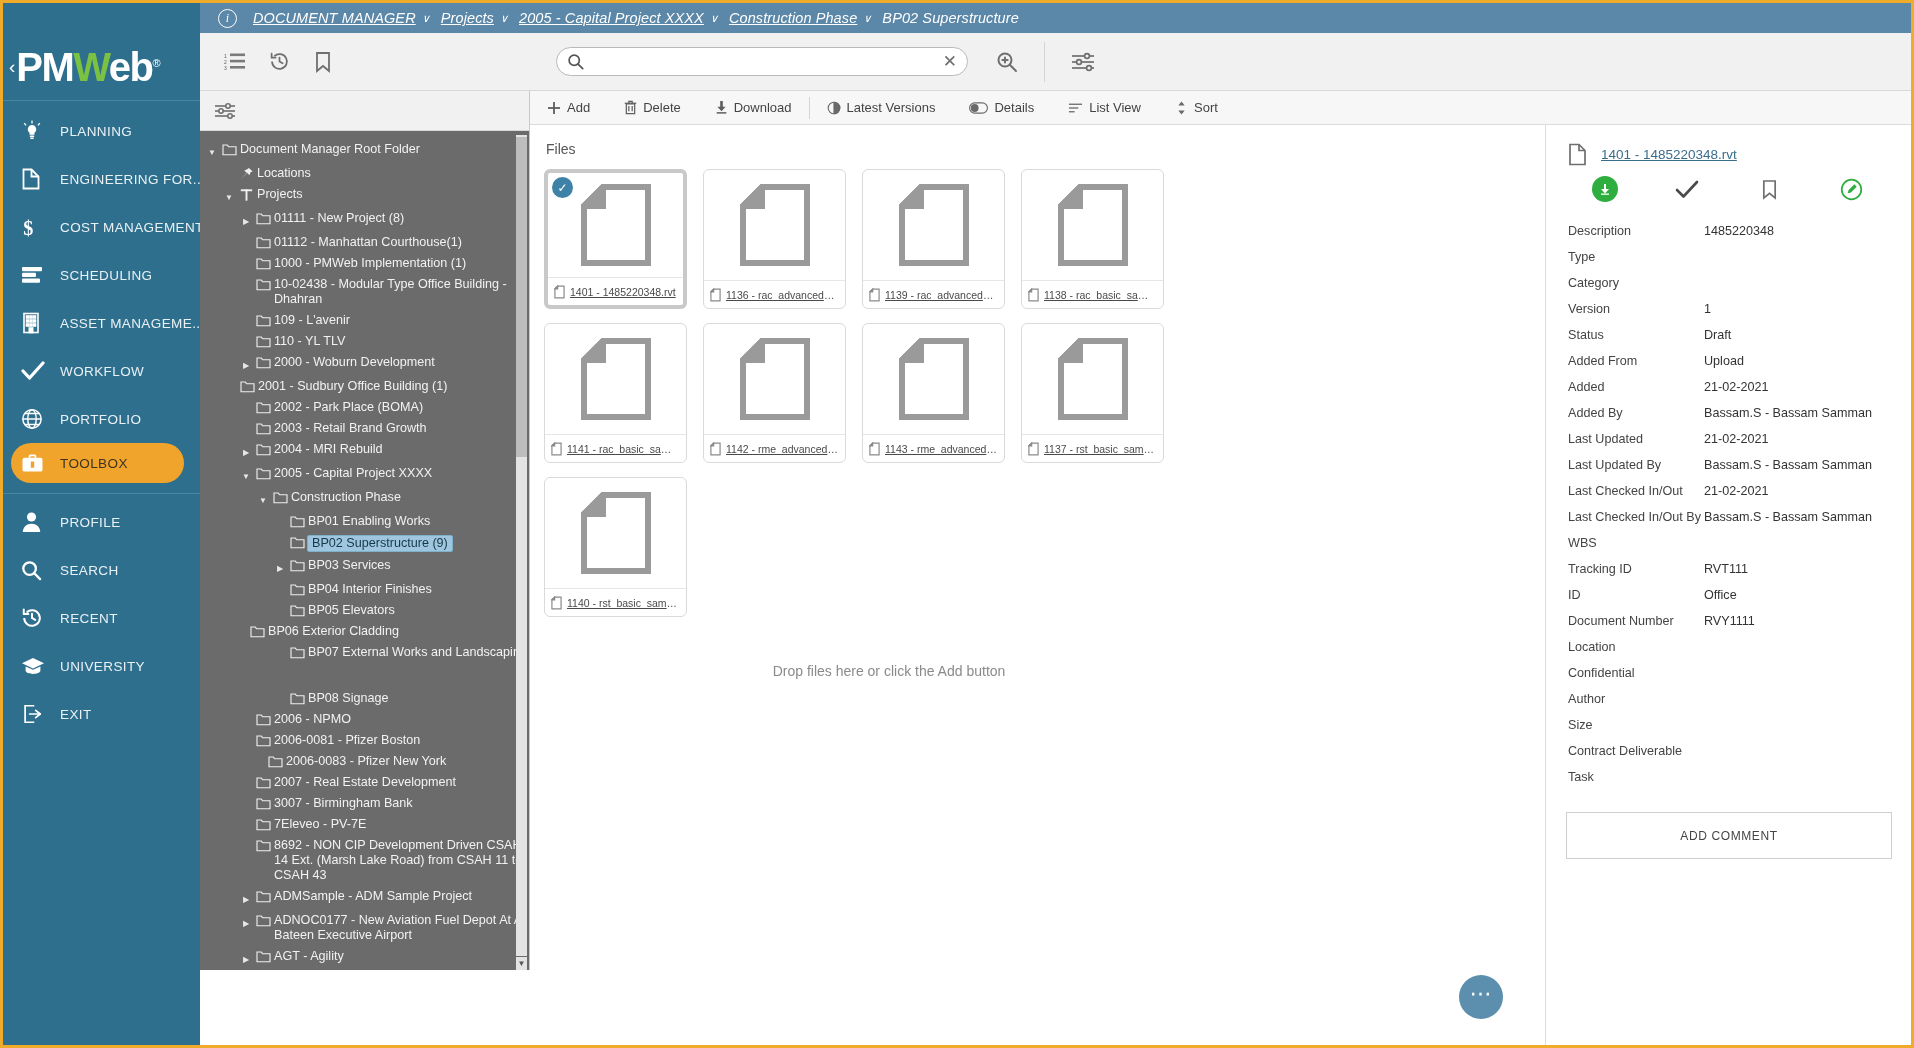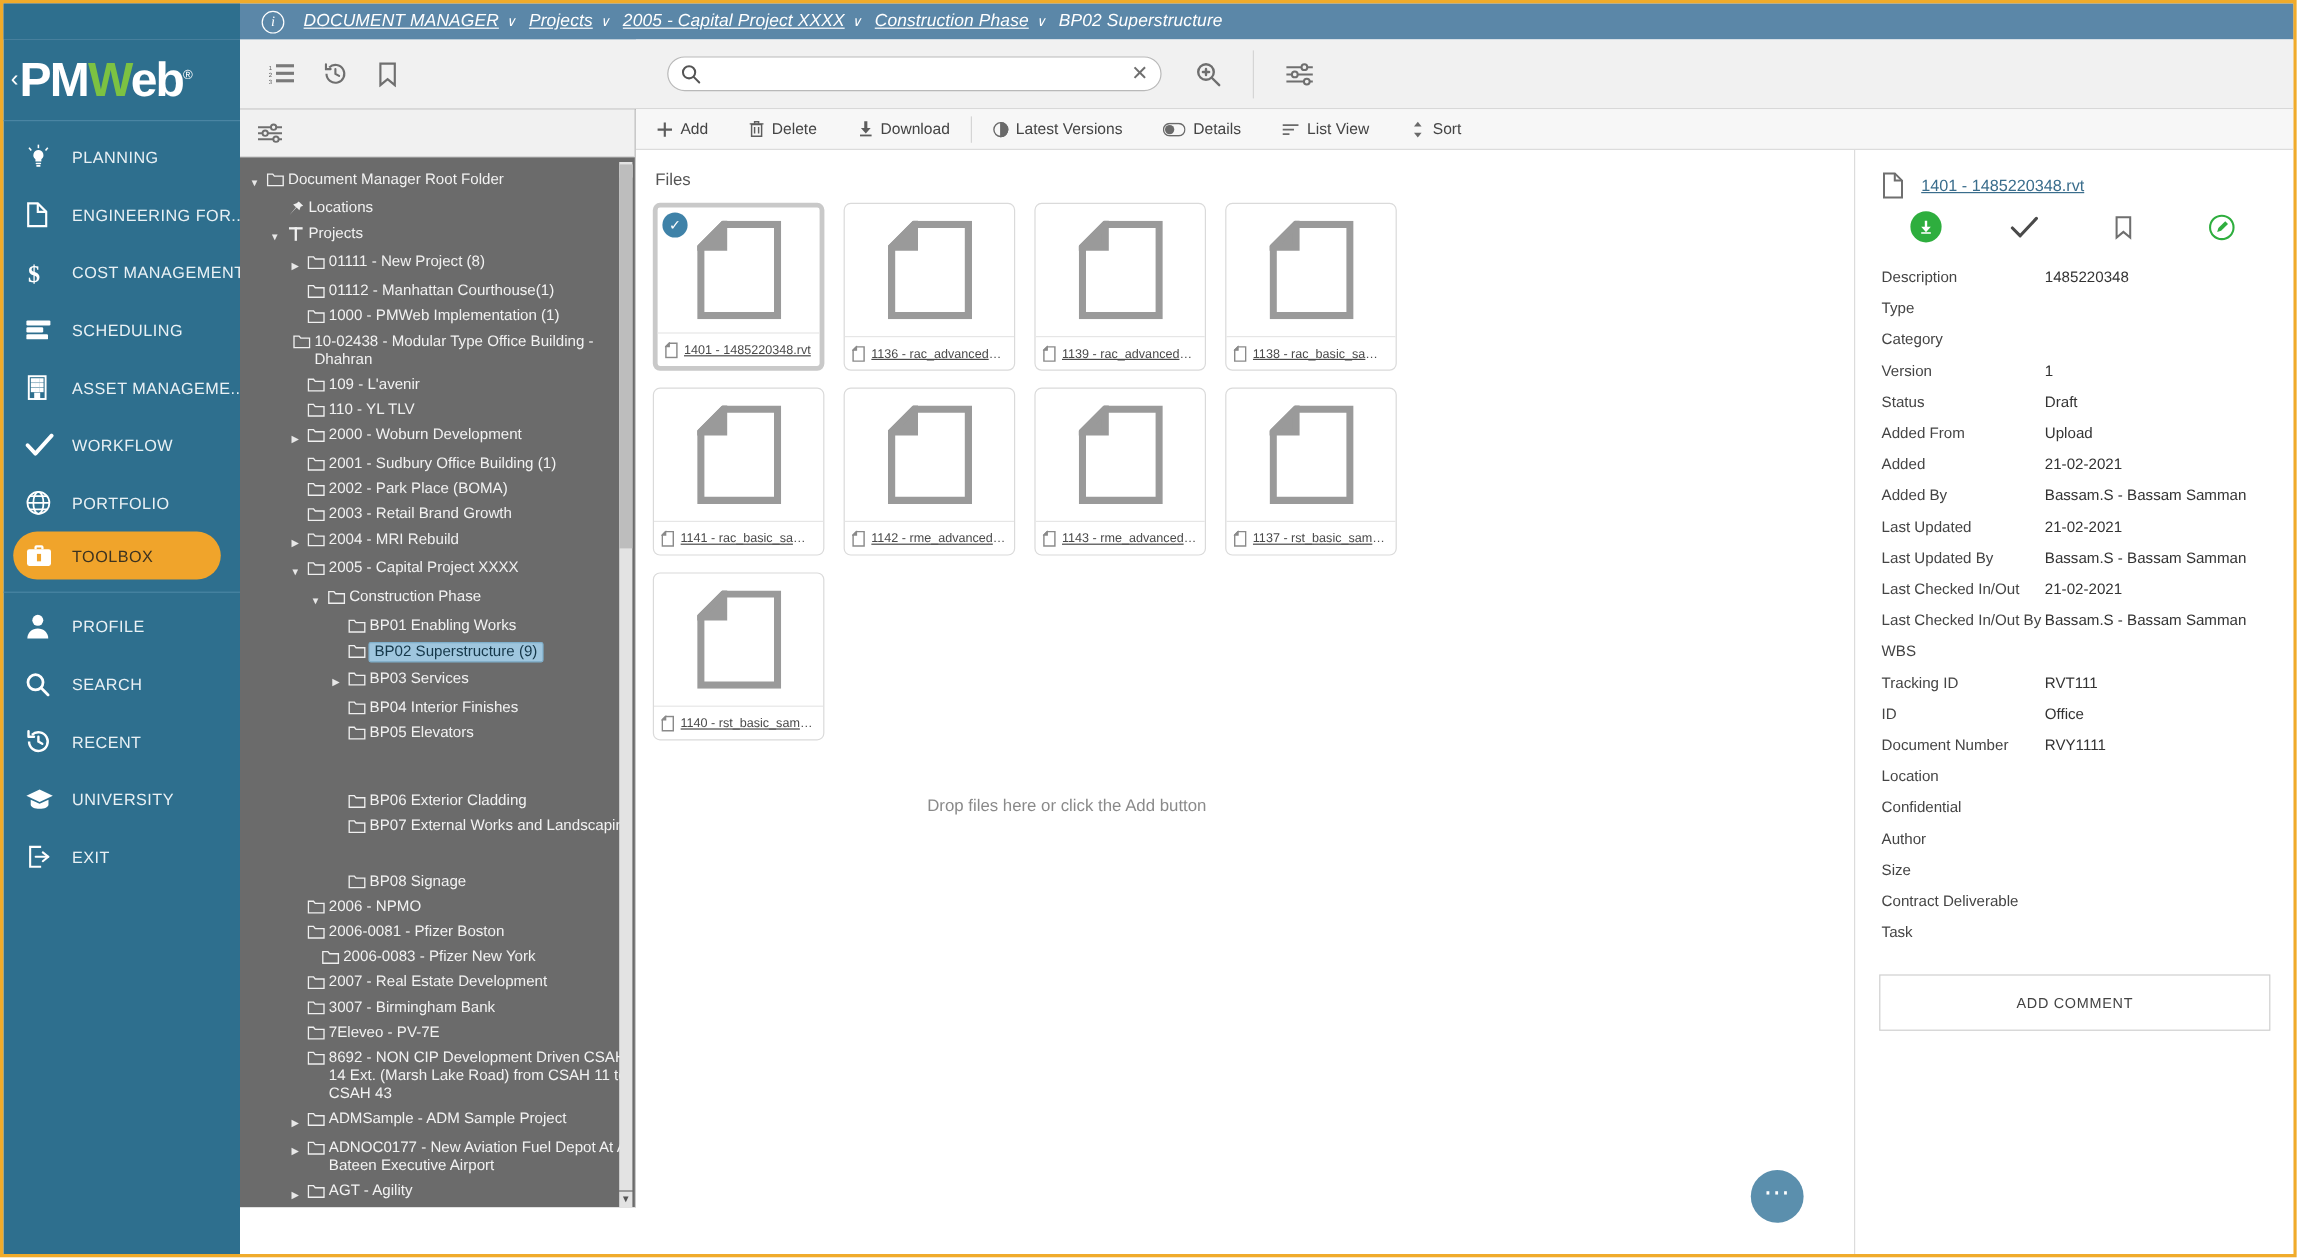--- a/index.html
+++ b/index.html
@@ -450,21 +450,21 @@
               </div>
               <div class="tnode" style="padding-left: 40px;">
                 <span class="arrow"></span>
                 <span class="ficon">
                   <svg width="15" height="13" viewBox="0 0 16 14" fill="none" stroke="#f0f0f0" stroke-width="1.2">
                     <path d="M1 12.6V2.2h4.6l1.5 1.9h7.9v8.5z"></path>
                   </svg>
                 </span>
                 <span class="tlabel">1000 - PMWeb Implementation (1)</span>
               </div>
-              <div class="tnode" style="padding-left: 28px;">
+              <div class="tnode" style="padding-left: 40px;">
                 <span class="arrow"></span>
                 <span class="ficon">
                   <svg width="15" height="13" viewBox="0 0 16 14" fill="none" stroke="#f0f0f0" stroke-width="1.2">
                     <path d="M1 12.6V2.2h4.6l1.5 1.9h7.9v8.5z"></path>
                   </svg>
                 </span>
                 <span class="tlabel">10-02438 - Modular Type Office Building - Dhahran</span>
               </div>
               <div class="tnode" style="padding-left: 40px;">
                 <span class="arrow"></span>
@@ -486,21 +486,21 @@
               </div>
               <div class="tnode" style="padding-left: 40px;">
                 <span class="arrow">▶</span>
                 <span class="ficon">
                   <svg width="15" height="13" viewBox="0 0 16 14" fill="none" stroke="#f0f0f0" stroke-width="1.2">
                     <path d="M1 12.6V2.2h4.6l1.5 1.9h7.9v8.5z"></path>
                   </svg>
                 </span>
                 <span class="tlabel">2000 - Woburn Development</span>
               </div>
-              <div class="tnode" style="padding-left: 40px;">
+              <div class="tnode" style="padding-left: 24px;">
                 <span class="arrow"></span>
                 <span class="ficon">
                   <svg width="15" height="13" viewBox="0 0 16 14" fill="none" stroke="#f0f0f0" stroke-width="1.2">
                     <path d="M1 12.6V2.2h4.6l1.5 1.9h7.9v8.5z"></path>
                   </svg>
                 </span>
                 <span class="tlabel">2001 - Sudbury Office Building (1)</span>
               </div>
               <div class="tnode" style="padding-left: 40px;">
                 <span class="arrow"></span>
@@ -585,21 +585,21 @@
               </div>
               <div class="tnode" style="padding-left: 74px;">
                 <span class="arrow"></span>
                 <span class="ficon">
                   <svg width="15" height="13" viewBox="0 0 16 14" fill="none" stroke="#f0f0f0" stroke-width="1.2">
                     <path d="M1 12.6V2.2h4.6l1.5 1.9h7.9v8.5z"></path>
                   </svg>
                 </span>
                 <span class="tlabel">BP05 Elevators</span>
               </div>
-              <div class="tnode" style="padding-left: 74px; margin-top: 36px;">
+              <div class="tnode" style="padding-left: 34px;">
                 <span class="arrow"></span>
                 <span class="ficon">
                   <svg width="15" height="13" viewBox="0 0 16 14" fill="none" stroke="#f0f0f0" stroke-width="1.2">
                     <path d="M1 12.6V2.2h4.6l1.5 1.9h7.9v8.5z"></path>
                   </svg>
                 </span>
                 <span class="tlabel">BP06 Exterior Cladding</span>
               </div>
               <div class="tnode" style="padding-left: 74px;">
                 <span class="arrow"></span>

